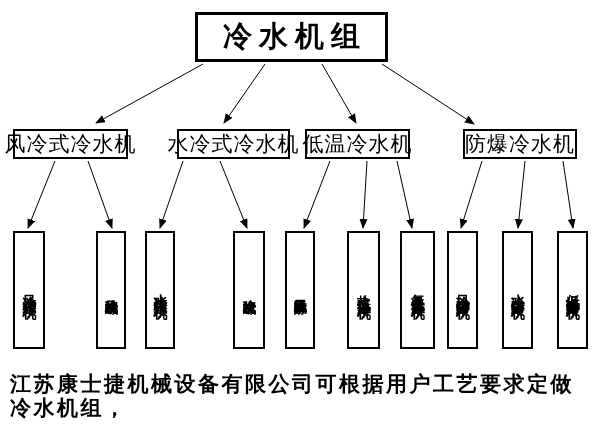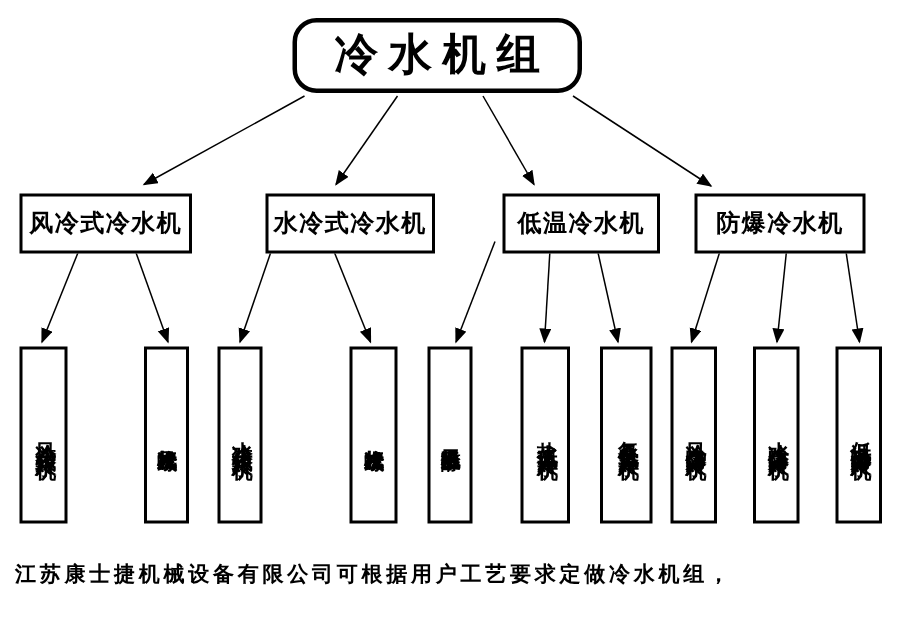--- a/index.html
+++ b/index.html
@@ -38,33 +38,32 @@
     z-index: 1;
   }
   .root-node {
     left: 195px; top: 12px;
     width: 193px; height: 50px;
     border-width: 3px;
     font-size: 29px;
     font-weight: bold;
     letter-spacing: 7px;
     text-indent: 7px; 
-    border-radius: 16px;
   }
   .l2-node {
     top: 129px;
-    height: 40px;
-    font-size: 16px;
-    font-weight: bold;
+    height: 30px;
+    font-size: 21px;
+    font-weight: normal;
     letter-spacing: 1px;
     white-space: nowrap;
   }
   #l2-0 { left: 13px;  width: 115px; }
   #l2-1 { left: 157px; width: 113px; margin-left: 20px; }
-  #l2-2 { left: 305px; width: 105px; margin-left: 30px; }
+  #l2-2 { left: 305px; width: 105px; }
   #l2-3 { left: 463px; width: 114px; justify-content: center; }
   .vbox {
     top: 231px;
     height: 118px;
     font-size: 14px;
     font-weight: bold;
   }
   .vbox span {
     writing-mode: vertical-rl;
     text-orientation: upright;
@@ -80,21 +79,21 @@
   #v-5 { left: 347px; width: 33px; }
   #v-6 { left: 400px; width: 35px; }
   #v-7 { left: 447px; width: 31px; }
   #v-8 { left: 502px; width: 31px; }
   #v-9 { left: 557px; width: 31px; }
   .footer {
     position: absolute;
     left: 10px;
     top: 372px;
     width: 585px;
-    font-size: 14px;
+    font-size: 21px;
     font-weight: bold;
     letter-spacing: 2.5px;
     line-height: 24px;
     z-index: 1;
   }
 </style>
 </head>
 <body>
 
 <div id="stage">

